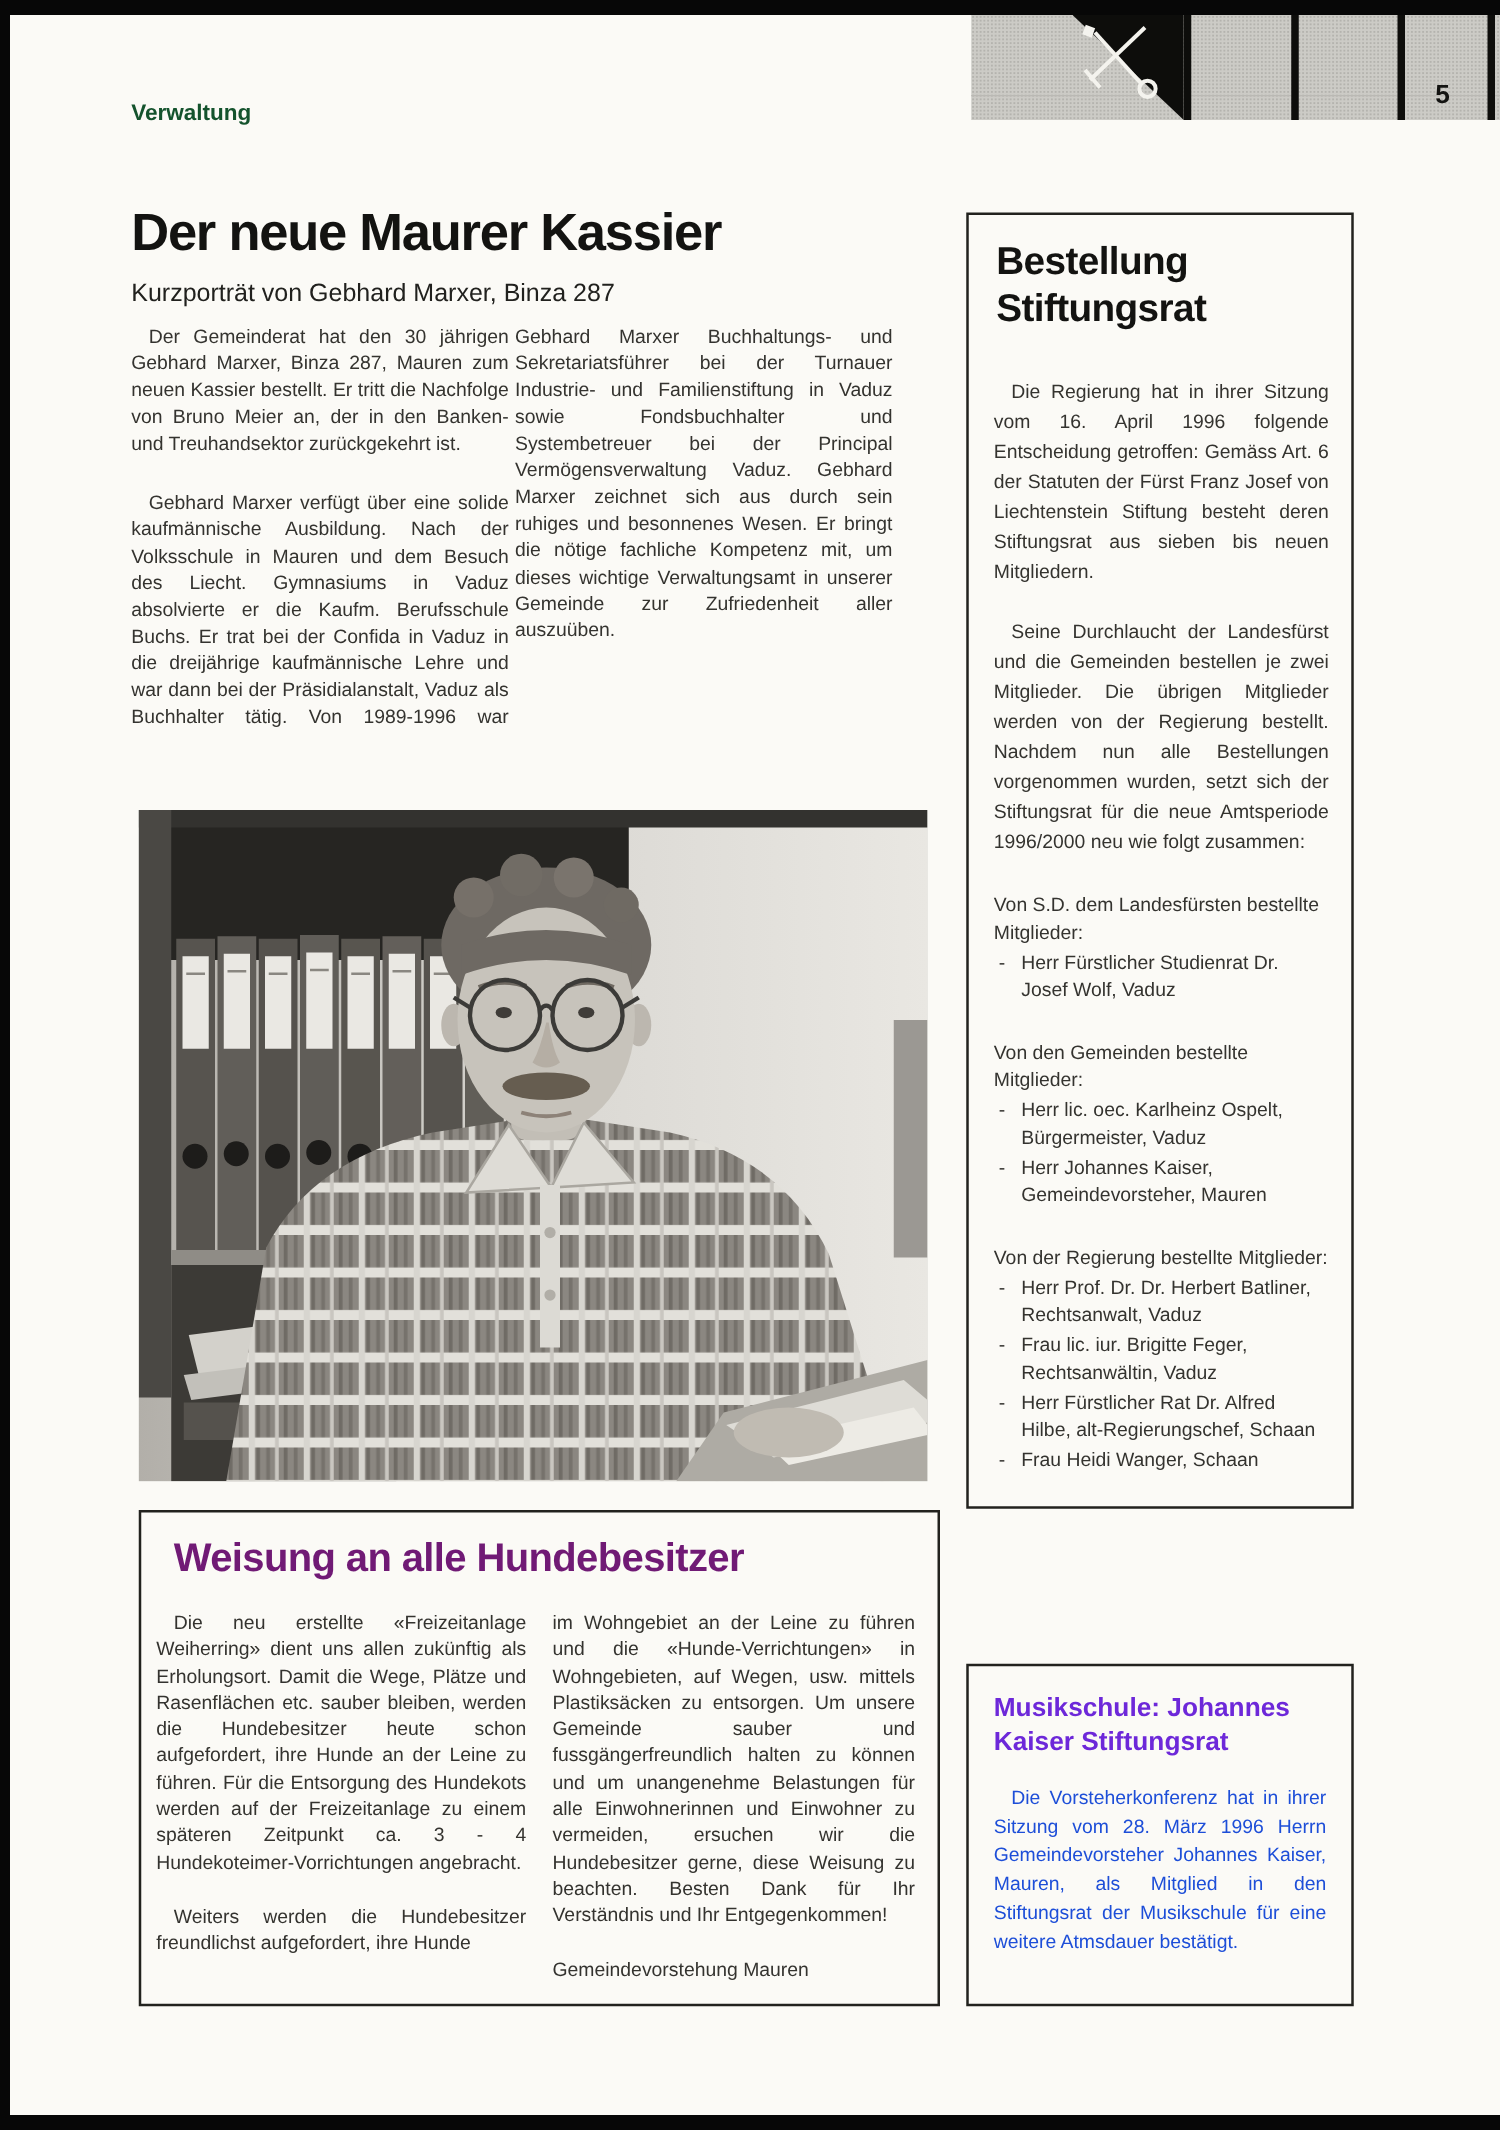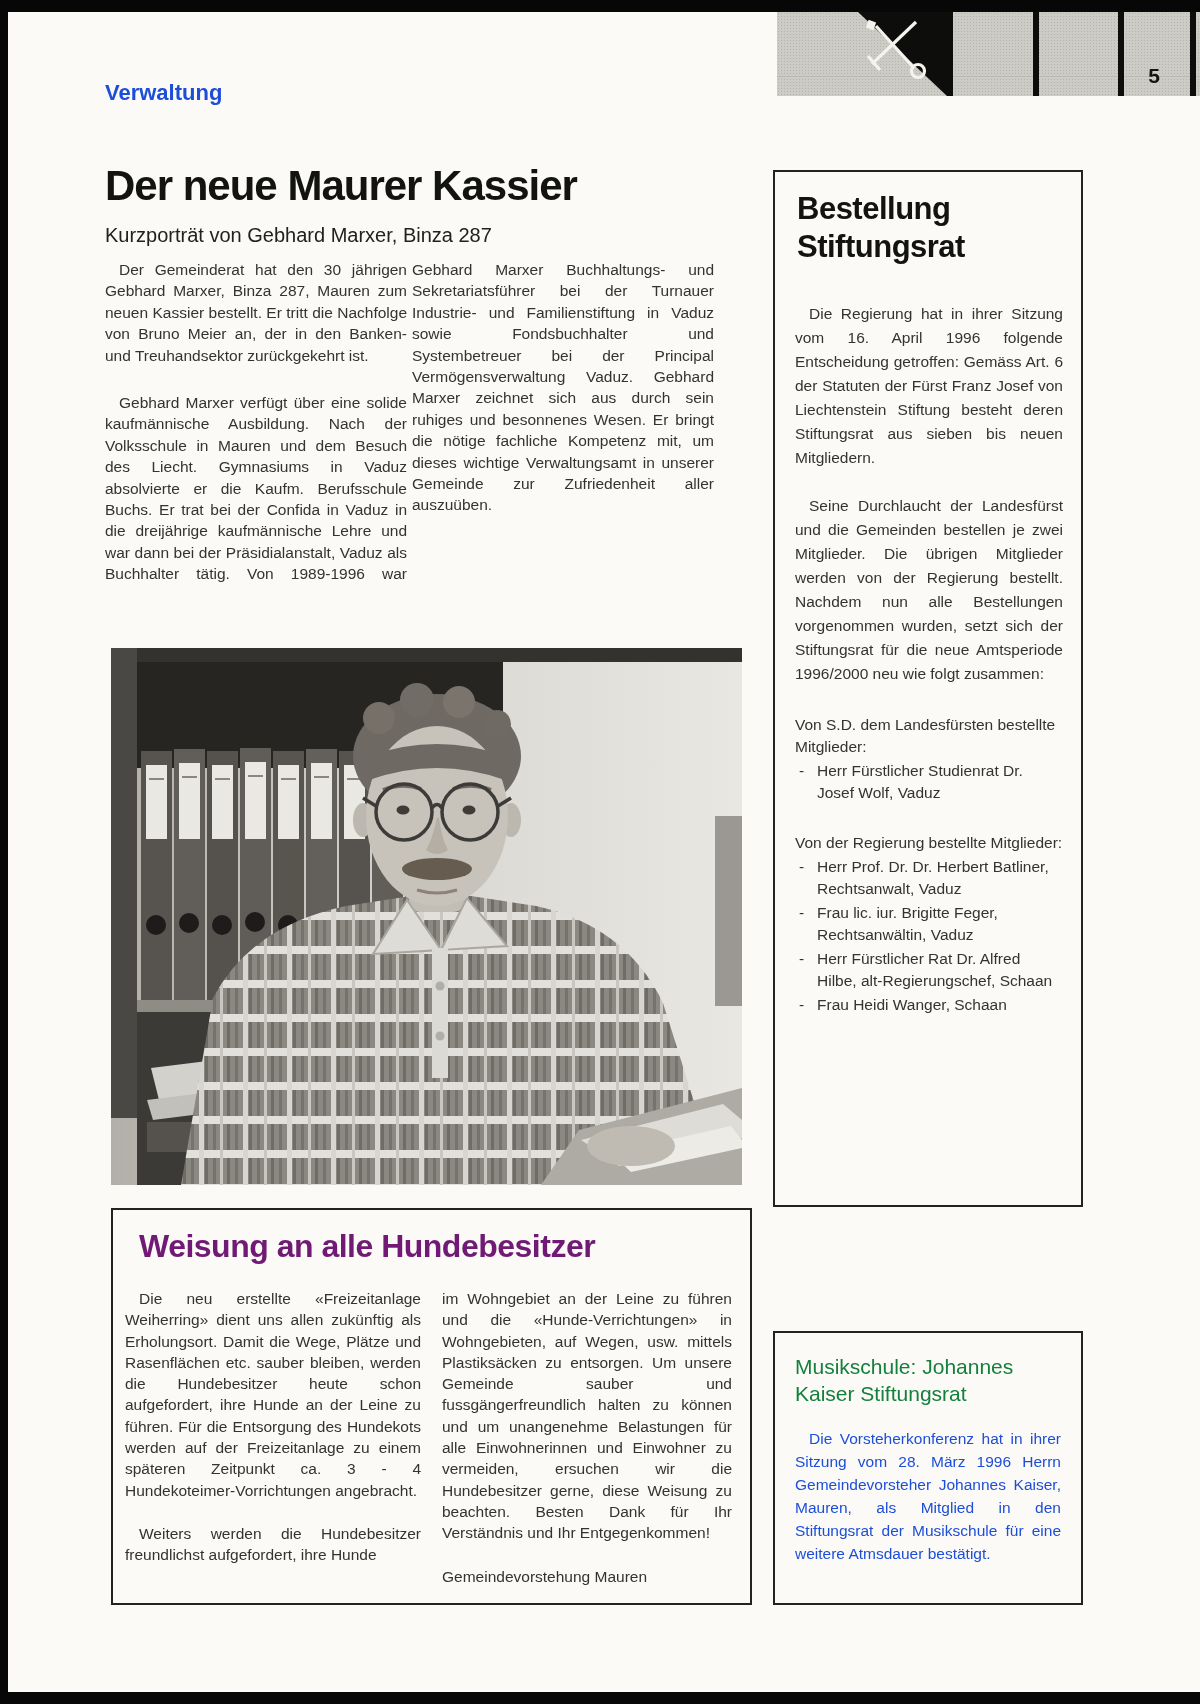--- a/index.html
+++ b/index.html
@@ -1,21 +1,21 @@
 <!DOCTYPE html>
 <html><head>
 <meta charset="utf-8">
 <style>
   html,body{margin:0;padding:0;background:#1a1a1a;}
   .scan{position:relative;width:1200px;height:1704px;background:#070707;overflow:hidden;
         font-family:"Liberation Sans", sans-serif;}
   .page{position:absolute;left:8px;top:12px;width:1192px;height:1680px;background:#fbfaf6;}
 
   
-  .kicker{position:absolute;left:97px;top:68px;font-size:22px;font-weight:bold;color:#1d4ed8;}
+  .kicker{position:absolute;left:97px;top:68px;font-size:18px;font-weight:bold;color:#14532d;}
   .band{position:absolute;left:769px;top:0;width:423px;height:84px;
         background-color:#cccbc6;
         background-image:radial-gradient(#b4b3ae 0.8px, transparent 0.9px);
         background-size:3px 3px;}
   .band .rule{position:absolute;left:0;top:64px;width:100%;height:1px;background:#bab9b4;}
   .vbar{position:absolute;top:0;width:6px;height:84px;background:#0d0d0b;}
   .tri{position:absolute;left:81px;top:0;width:89px;height:84px;}
   .pageno{position:absolute;left:341px;top:0;width:72px;height:84px;display:flex;
           align-items:flex-end;justify-content:center;padding-bottom:8px;box-sizing:border-box;
           font-size:21px;font-weight:bold;color:#131311;}
@@ -53,21 +53,21 @@
               letter-spacing:-0.5px;color:#131311;}
   .side-p{margin:0;font-size:15.5px;line-height:24px;color:#34332f;text-align:justify;text-indent:14px;}
   #bp1{margin-top:36px;} #bp2{margin-top:24px;}
   .group{margin-top:28px;font-size:15.5px;line-height:22px;color:#34332f;}
   .group .ghead{margin:0 0 2px 0;}
   .group ul{margin:0;padding:0;list-style:none;}
   .group li{position:relative;padding-left:22px;margin-top:2px;}
   .group li::before{content:"-";position:absolute;left:4px;top:0;}
 
   #musikBox{left:765px;top:1319px;width:310px;height:274px;padding:0 20px;}
-  .musik-title{margin:20px 0 0 0;font-size:21px;font-weight:normal;line-height:27px;color:#15803d;}
+  .musik-title{margin:20px 0 0 0;font-size:21px;font-weight:bold;line-height:27px;color:#6d28d9;}
   .musik-p{margin:20px 0 0 0;font-size:15.5px;line-height:23px;color:#1d4ed8;
            text-align:justify;text-indent:14px;}
 </style>
 </head>
 <body>
 
 <div class="scan">
   <div class="page">
 
     <div class="kicker">Verwaltung</div>
@@ -261,20 +261,27 @@
       <p class="side-p" id="bp1">Die Regierung hat in ihrer Sitzung vom 16. April 1996 folgende Entscheidung getroffen: Gemäss Art. 6 der Statuten der Fürst Franz Josef von Liechtenstein Stiftung besteht deren Stiftungsrat aus sieben bis neuen Mitgliedern.</p>
       <p class="side-p" id="bp2">Seine Durchlaucht der Landesfürst und die Gemeinden bestellen je zwei Mitglieder. Die übrigen Mitglieder werden von der Regierung bestellt. Nachdem nun alle Bestellungen vorgenommen wurden, setzt sich der Stiftungsrat für die neue Amtsperiode 1996/2000 neu wie folgt zusammen:</p>
 
       <div class="group">
         <p class="ghead">Von S.D. dem Landesfürsten bestellte Mitglieder:</p>
         <ul>
           <li>Herr Fürstlicher Studienrat Dr. Josef Wolf, Vaduz</li>
         </ul>
       </div>
 
+      <div class="group">
+        <p class="ghead">Von den Gemeinden bestellte Mitglieder:</p>
+        <ul>
+          <li>Herr lic. oec. Karlheinz Ospelt, Bürgermeister, Vaduz</li>
+          <li>Herr Johannes Kaiser, Gemeindevorsteher, Mauren</li>
+        </ul>
+      </div>
 
       <div class="group">
         <p class="ghead">Von der Regierung bestellte Mitglieder:</p>
         <ul>
           <li>Herr Prof. Dr. Dr. Herbert Batliner, Rechtsanwalt, Vaduz</li>
           <li>Frau lic. iur. Brigitte Feger, Rechtsanwältin, Vaduz</li>
           <li>Herr Fürstlicher Rat Dr. Alfred Hilbe, alt-Regierungschef, Schaan</li>
           <li>Frau Heidi Wanger, Schaan</li>
         </ul>
       </div>

